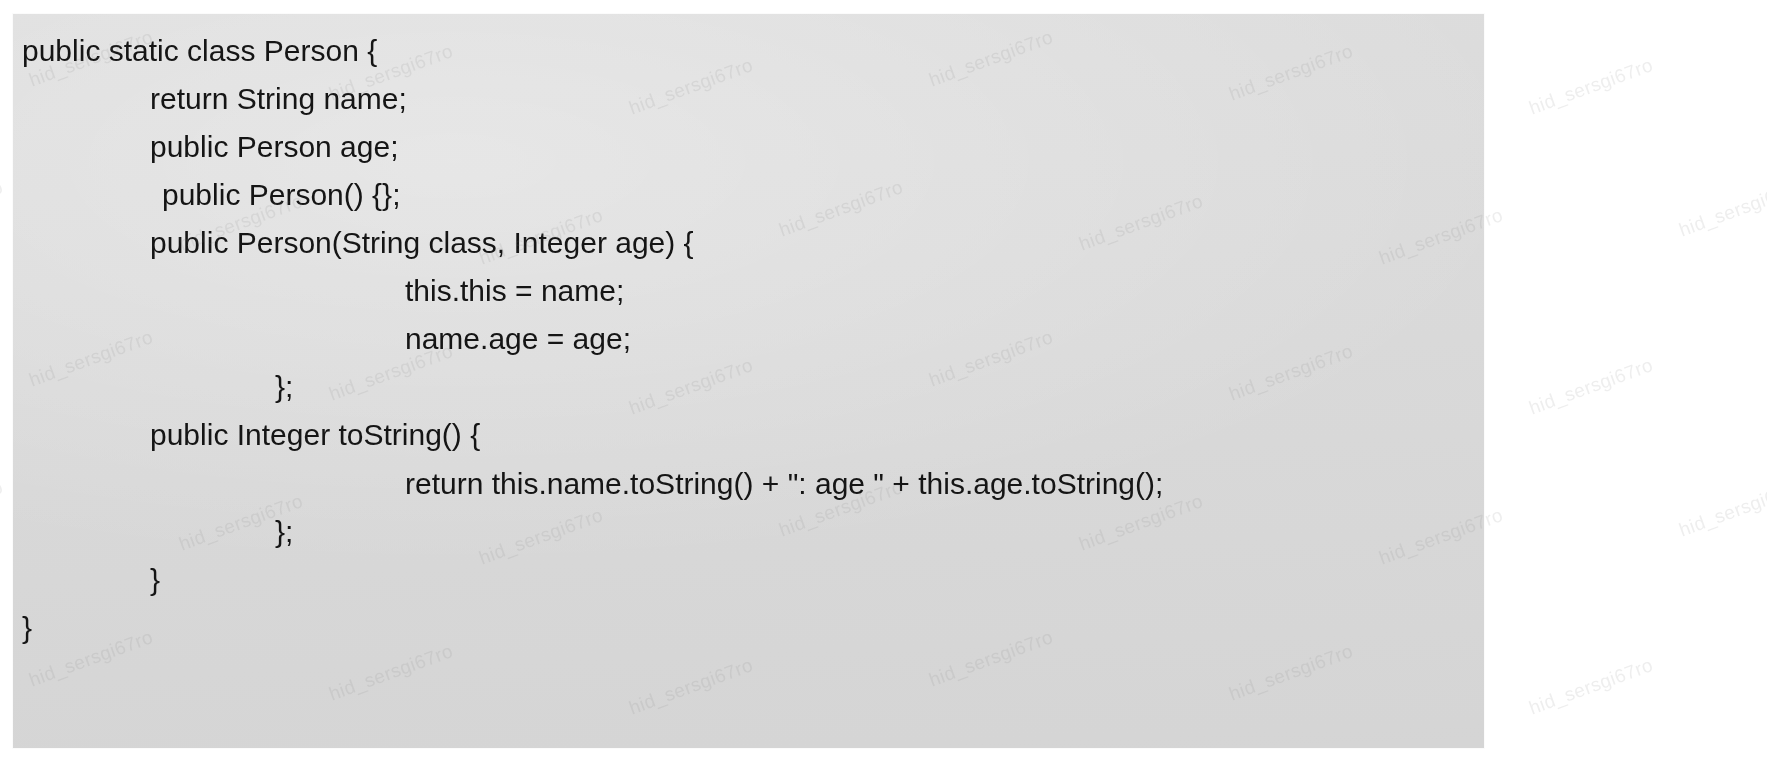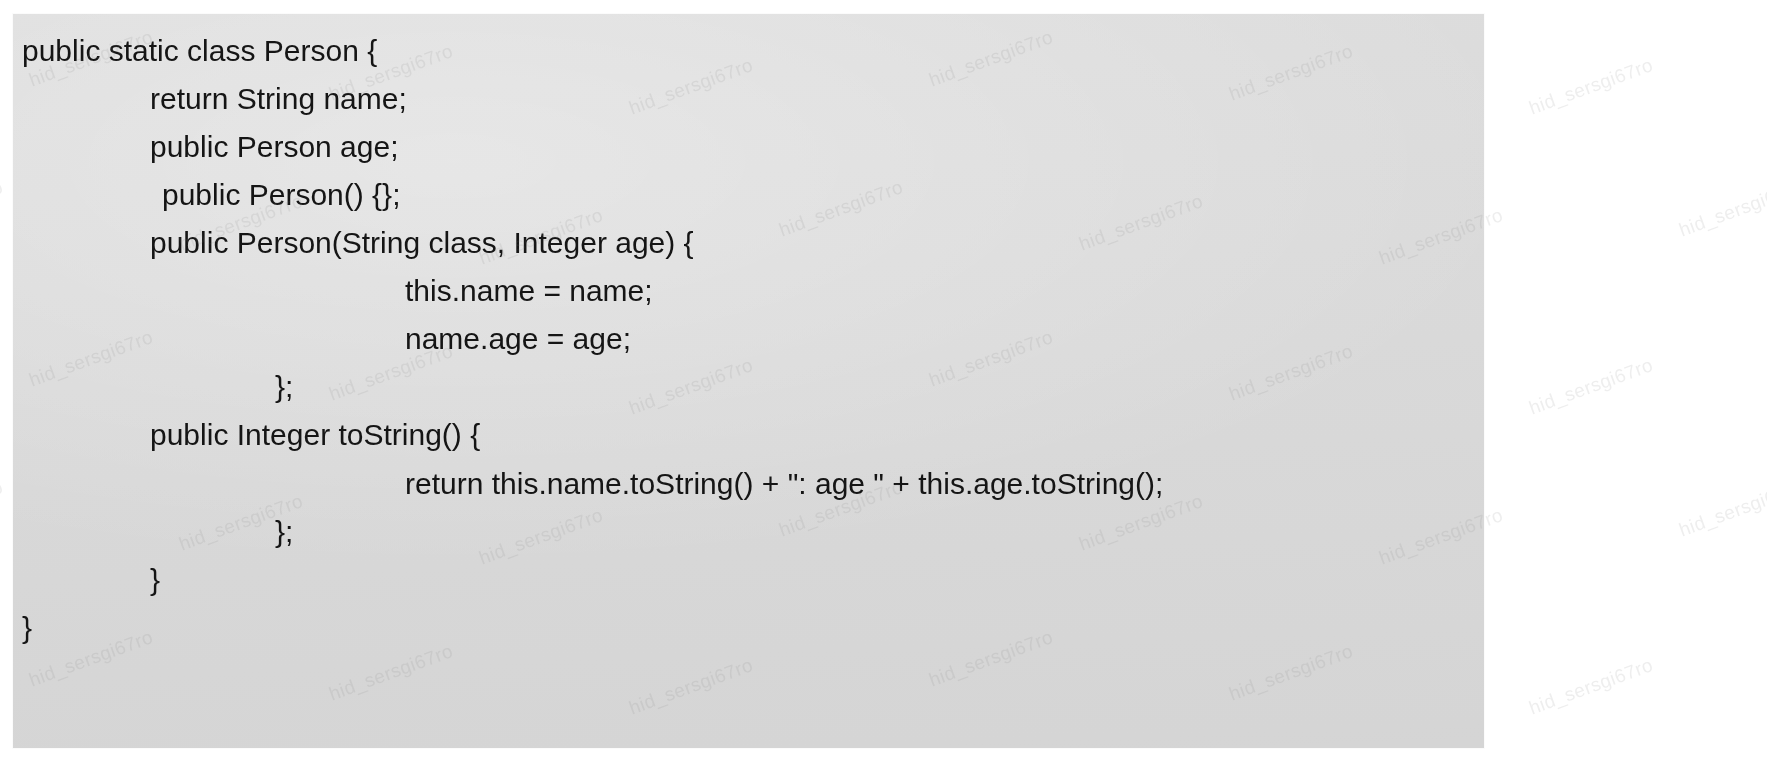--- a/index.html
+++ b/index.html
@@ -94,21 +94,21 @@
   <div id="code-panel">
 
     <div id="panel-shade"></div>
 
     <div id="code-block">
         <div class="code-line" style="left: 9px; top: 22px;">public static class Person {</div>
         <div class="code-line" style="left: 137px; top: 70px;">return String name;</div>
         <div class="code-line" style="left: 137px; top: 118px;">public Person age;</div>
         <div class="code-line" style="left: 137px; top: 166px; margin-left: 12px;">public Person() {};</div>
         <div class="code-line" style="left: 137px; top: 214px;">public Person(String class, Integer age) {</div>
-        <div class="code-line" style="left: 392px; top: 262px;">this.name = name;</div>
+        <div class="code-line" style="left: 392px; top: 262px;">this.this = name;</div>
         <div class="code-line" style="left: 392px; top: 310px;">name.age = age;</div>
         <div class="code-line" style="left: 262px; top: 358px;">};</div>
         <div class="code-line" style="left: 137px; top: 406px;">public Integer toString() {</div>
         <div class="code-line" style="left: 392px; top: 455px;">return this.name.toString() + ": age " + this.age.toString();</div>
         <div class="code-line" style="left: 262px; top: 503px;">};</div>
         <div class="code-line" style="left: 137px; top: 551px;">}</div>
         <div class="code-line" style="left: 9px; top: 599px;">}</div>
       </div>
 
   </div>

